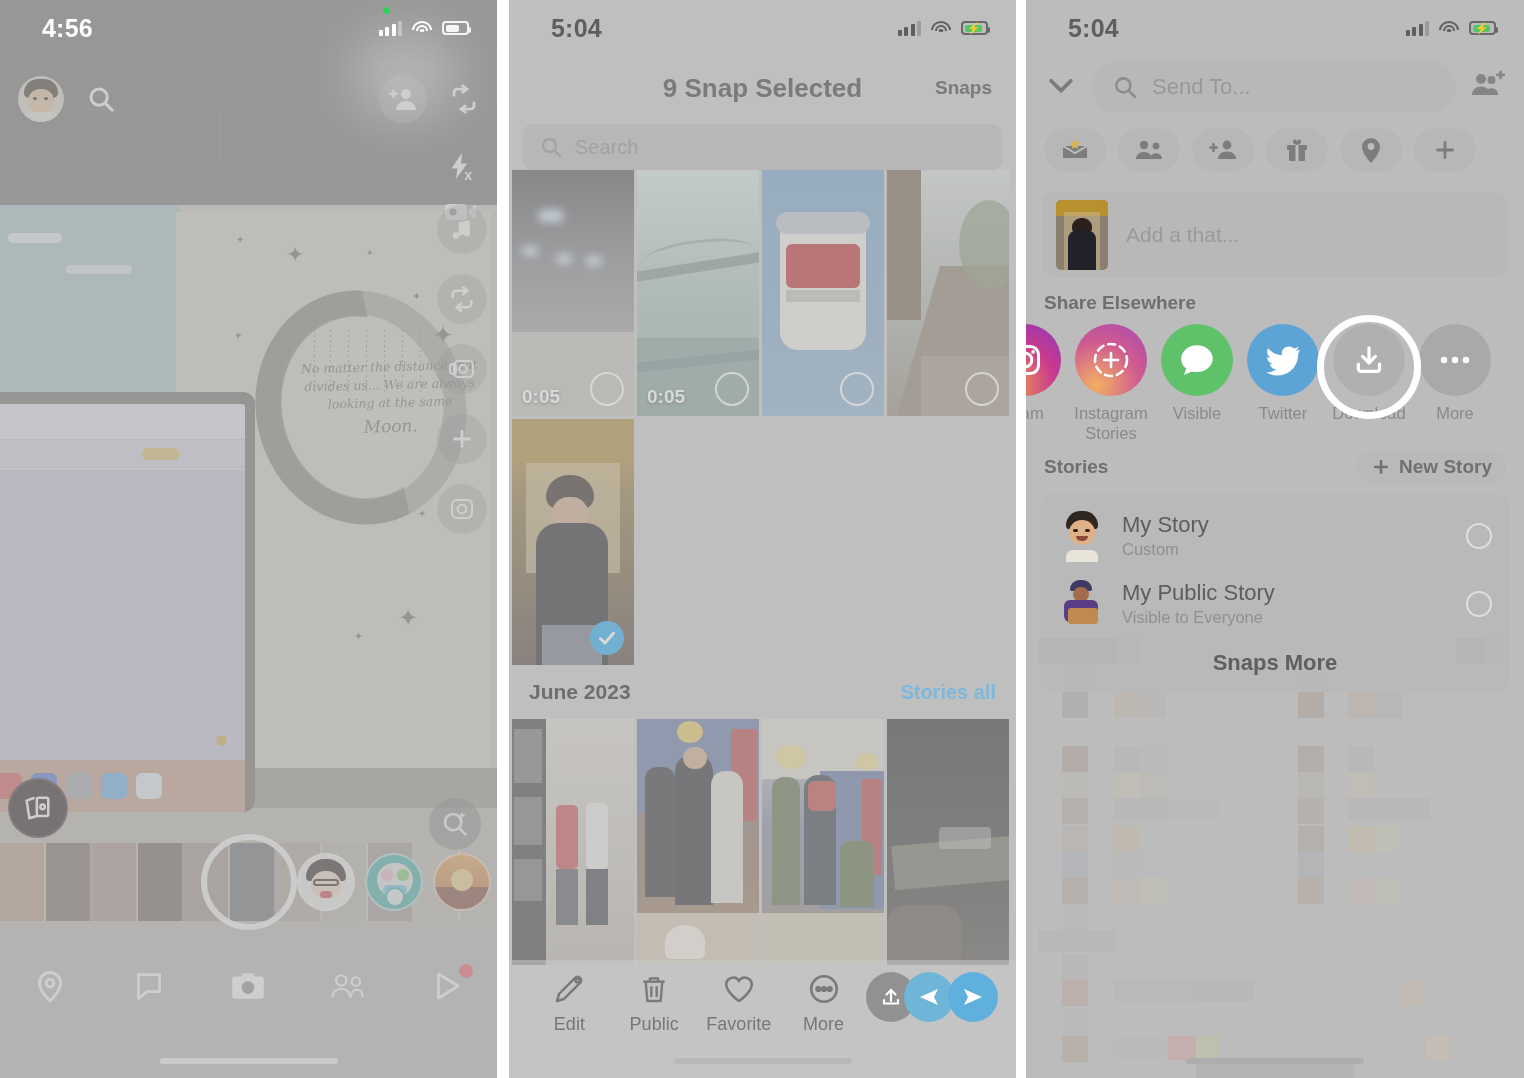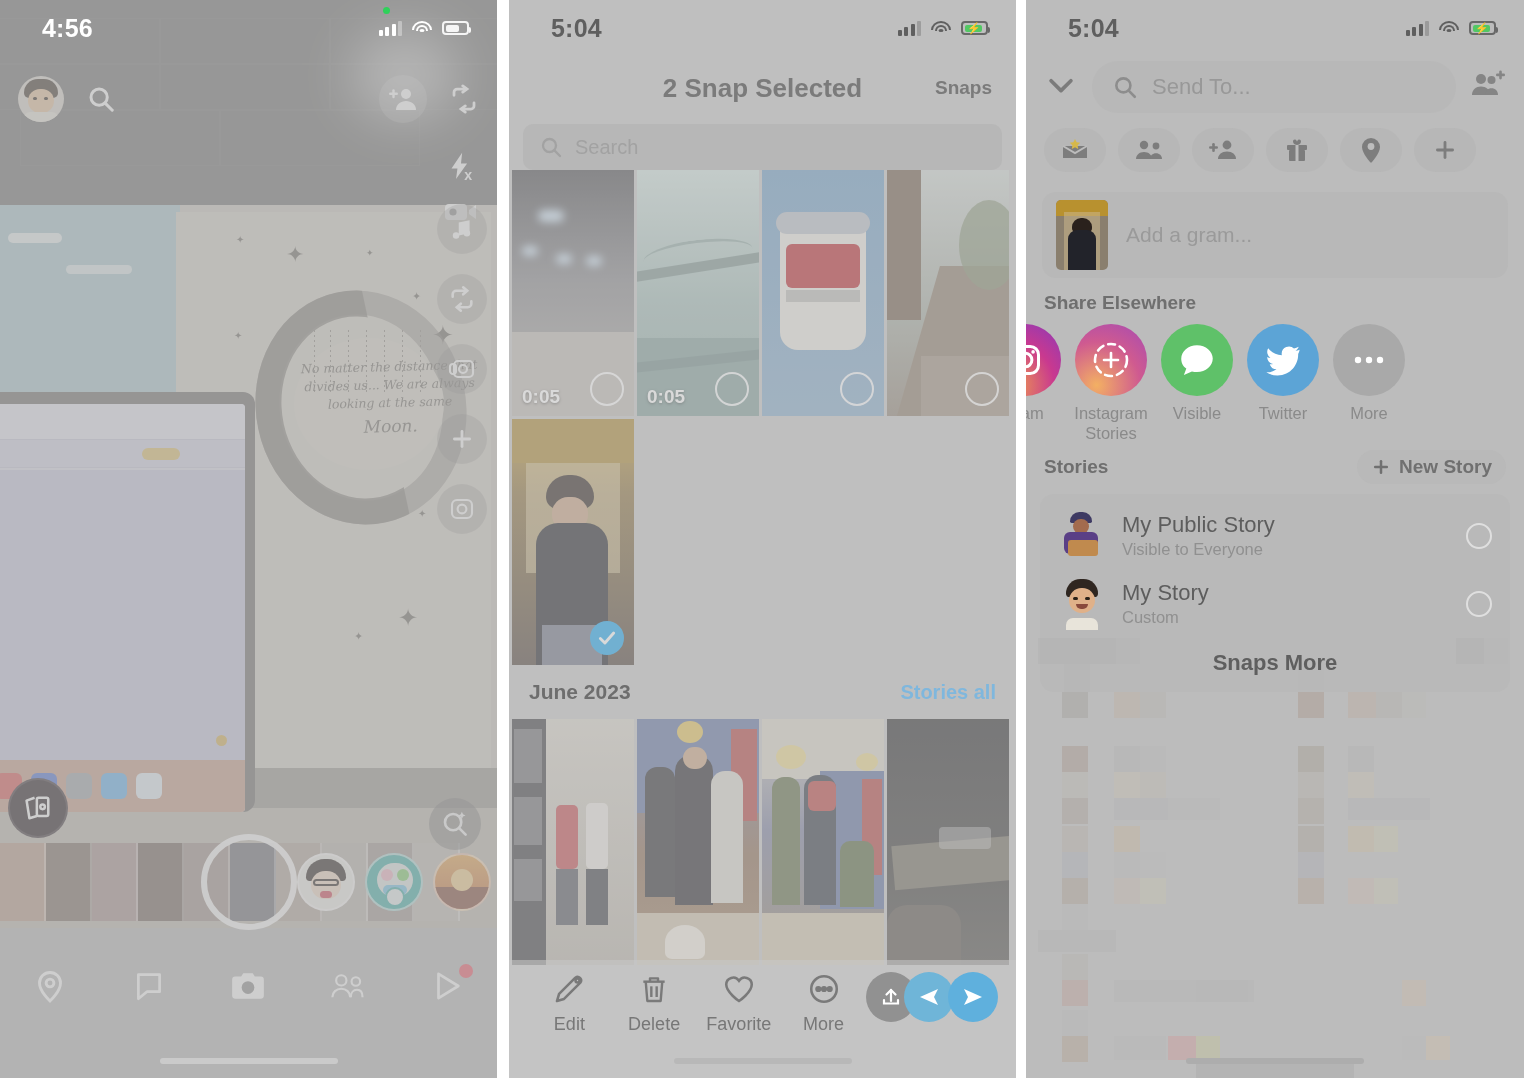--- a/index.html
+++ b/index.html
@@ -489,21 +489,21 @@
             <b></b>
           </span>
         <span class="batt">
           <span class="fill" style="width:17px;background:#47c95b"></span>
           <span class="bolt" style="color:#2f2f2f">⚡</span>
         </span>
       </div>
     </div>
 
     <div class="p2-title">
-      <span>2 Snap Selected</span>
+      <span>9 Snap Selected</span>
       <span class="p2-cancel">Snaps</span>
     </div>
 
     <div class="p2-search">
       <svg width="24" height="24" viewBox="0 0 24 24" fill="none" stroke="#a2a2a2" stroke-width="2.3">
         <circle cx="10.5" cy="10.5" r="6.5"></circle>
           <line x1="15.4" y1="15.4" x2="21" y2="21" stroke-linecap="round"></line>
         </svg>
       <span>Search</span>
     </div>
@@ -611,21 +611,21 @@
         <span class="lbl">Edit</span>
       </div>
       <div class="p2-act">
         <svg width="32" height="34" viewBox="0 0 24 24" fill="none" stroke="#7a7a7a" stroke-width="1.8" stroke-linejoin="round">
           <path d="M4 6.5h16"></path>
             <path d="M9 6.5V4h6v2.5"></path>
             <path d="M5.8 6.5 7 21h10l1.2-14.5"></path>
           <line x1="10" y1="10" x2="10" y2="18"></line>
             <line x1="14" y1="10" x2="14" y2="18"></line>
           </svg>
-        <span class="lbl">Delete</span>
+        <span class="lbl">Public</span>
       </div>
       <div class="p2-act">
         <svg width="36" height="34" viewBox="0 0 24 24" fill="none" stroke="#7a7a7a" stroke-width="1.8">
           <path d="M12 20.5S3 14.4 3 8.9a4.9 4.9 0 0 1 9-2.7 4.9 4.9 0 0 1 9 2.7c0 5.5-9 11.6-9 11.6z"></path>
           </svg>
         <span class="lbl">Favorite</span>
       </div>
       <div class="p2-act">
         <svg width="34" height="34" viewBox="0 0 24 24" fill="none" stroke="#7a7a7a" stroke-width="1.8">
           <circle cx="12" cy="12" r="9"></circle>
@@ -753,21 +753,21 @@
       </div>
     </div>
 
     <div class="p3-chatbox">
       <div class="p3-chatthumb">
         <span style="position:absolute;left:0;right:0;top:0;height:16px;background:#b8912f"></span>
         <span style="position:absolute;left:8px;top:12px;width:36px;height:58px;background:#cbb78c;opacity:.55"></span>
         <span style="position:absolute;left:16px;top:18px;width:20px;height:14px;border-radius:9px 9px 4px 4px;background:#2a211c"></span>
         <span style="position:absolute;left:12px;top:30px;width:28px;height:40px;border-radius:9px 9px 0 0;background:#22232a"></span>
       </div>
-      <span class="p3-chatph">Add a gram...</span>
+      <span class="p3-chatph">Add a that...</span>
     </div>
 
     <div class="p3-sechdr">Share Elsewhere</div>
 
     <div class="p3-share" style="margin-left:-52px">
       <div class="sh">
         <span class="bub" style="background:radial-gradient(circle at 30% 85%, #f0a04a, #c9398f 55%, #8a3ab9)">
           <svg width="36" height="36" viewBox="0 0 24 24" fill="none" stroke="#fff" stroke-width="2">
             <rect x="3" y="3" width="18" height="18" rx="5.5"></rect>
               <circle cx="12" cy="12" r="4.6"></circle>
@@ -796,20 +796,30 @@
         <span class="lbl">Visible</span>
       </div>
       <div class="sh">
         <span class="bub" style="background:#5ca4d6">
           <svg width="40" height="40" viewBox="0 0 24 24" fill="#fff">
             <path d="M22 5.8c-.8.35-1.6.6-2.5.7.9-.55 1.6-1.4 1.9-2.4-.85.5-1.8.87-2.8 1.06A4.35 4.35 0 0 0 11.2 8.1c0 .34.04.67.1.99C7.9 8.92 5 7.3 3.1 4.9a4.4 4.4 0 0 0 1.35 5.8c-.7-.02-1.37-.22-1.95-.54v.05c0 2.1 1.5 3.86 3.5 4.26-.36.1-.74.15-1.14.15-.28 0-.55-.03-.82-.08a4.36 4.36 0 0 0 4.06 3.02A8.74 8.74 0 0 1 2 19.35 12.3 12.3 0 0 0 8.7 21.3c8 0 12.4-6.65 12.4-12.4v-.57A8.8 8.8 0 0 0 22 5.8z"></path>
             </svg>
         </span>
         <span class="lbl">Twitter</span>
       </div>
+      <div class="sh hl">
+        <span class="bub" style="background:#b0b0b0">
+          <svg width="34" height="34" viewBox="0 0 24 24" fill="none" stroke="#fff" stroke-width="2.3" stroke-linecap="round" stroke-linejoin="round">
+            <path d="M12 3.5v10"></path>
+              <polyline points="7.5,9.5 12,14 16.5,9.5"></polyline>
+            <path d="M4.5 15v3.2a1.8 1.8 0 0 0 1.8 1.8h11.4a1.8 1.8 0 0 0 1.8-1.8V15"></path>
+            </svg>
+        </span>
+        <span class="lbl">Download</span>
+      </div>
       <div class="sh">
         <span class="bub" style="background:#a9a9a9">
           <svg width="34" height="12" viewBox="0 0 34 12" fill="#ffffff">
             <circle cx="6" cy="6" r="3.2"></circle>
               <circle cx="17" cy="6" r="3.2"></circle>
               <circle cx="28" cy="6" r="3.2"></circle>
             </svg>
         </span>
         <span class="lbl">More</span>
       </div>
@@ -820,45 +830,45 @@
       <span class="p3-newstory">
         <svg width="20" height="20" viewBox="0 0 24 24" stroke="#707070" stroke-width="3" stroke-linecap="round">
           <line x1="12" y1="5" x2="12" y2="19"></line>
             <line x1="5" y1="12" x2="19" y2="12"></line>
           </svg>
         <span>New Story</span>
       </span>
     </div>
 
     <div class="p3-storycard">
-      <div class="storyrow">
-        <span class="av">
-          <span style="position:absolute;left:12px;top:2px;width:22px;height:11px;border-radius:11px 11px 2px 2px;background:#3e3a63"></span>
-          <span style="position:absolute;left:15px;top:9px;width:16px;height:15px;border-radius:8px;background:#a36b4e"></span>
-          <span style="position:absolute;left:6px;top:22px;width:34px;height:22px;border-radius:6px;background:#5a3f86"></span>
-          <span style="position:absolute;left:10px;top:30px;width:30px;height:16px;border-radius:3px;background:#c08a4e"></span>
-        </span>
-        <span class="txt">
-          <span class="n" style="display:block">My Public Story</span>
-          <span class="s" style="display:block">Visible to Everyone</span>
-        </span>
-        <span class="rad"></span>
-      </div>
       <div class="storyrow">
         <span class="av">
           <span style="position:absolute;left:8px;top:1px;width:32px;height:18px;border-radius:16px 16px 4px 4px;background:#2f2620"></span>
           <span style="position:absolute;left:11px;top:10px;width:26px;height:25px;border-radius:13px;background:#e0b189"></span>
           <span style="position:absolute;left:15px;top:19px;width:5px;height:3px;border-radius:2px;background:#2a2118"></span>
           <span style="position:absolute;left:27px;top:19px;width:5px;height:3px;border-radius:2px;background:#2a2118"></span>
           <span style="position:absolute;left:18px;top:26px;width:12px;height:5px;border-radius:0 0 6px 6px;background:#8a4a3c"></span>
           <span style="position:absolute;left:8px;bottom:0;width:32px;height:12px;border-radius:7px 7px 0 0;background:#e8e4da"></span>
         </span>
         <span class="txt">
           <span class="n" style="display:block">My Story</span>
           <span class="s" style="display:block">Custom</span>
+        </span>
+        <span class="rad"></span>
+      </div>
+      <div class="storyrow">
+        <span class="av">
+          <span style="position:absolute;left:12px;top:2px;width:22px;height:11px;border-radius:11px 11px 2px 2px;background:#3e3a63"></span>
+          <span style="position:absolute;left:15px;top:9px;width:16px;height:15px;border-radius:8px;background:#a36b4e"></span>
+          <span style="position:absolute;left:6px;top:22px;width:34px;height:22px;border-radius:6px;background:#5a3f86"></span>
+          <span style="position:absolute;left:10px;top:30px;width:30px;height:16px;border-radius:3px;background:#c08a4e"></span>
+        </span>
+        <span class="txt">
+          <span class="n" style="display:block">My Public Story</span>
+          <span class="s" style="display:block">Visible to Everyone</span>
         </span>
         <span class="rad"></span>
       </div>
       <div class="p3-viewmore">Snaps More</div>
     </div>
 
     <div class="p3-blur">
       <i style="left:12px;top:4px;width:78px;height:26px;background:#adadad"></i>
       <i style="left:90px;top:4px;width:24px;height:26px;background:#b6b6b6"></i>
       <i style="left:430px;top:4px;width:28px;height:26px;background:#b0b0b0"></i>

